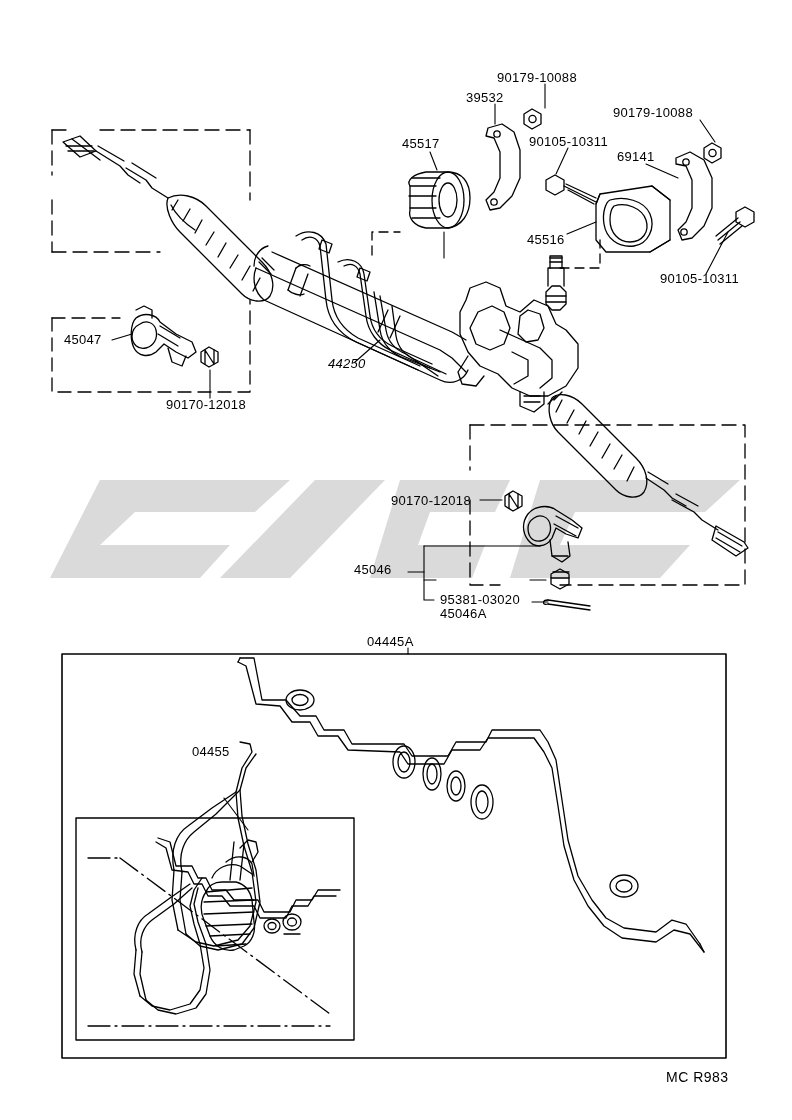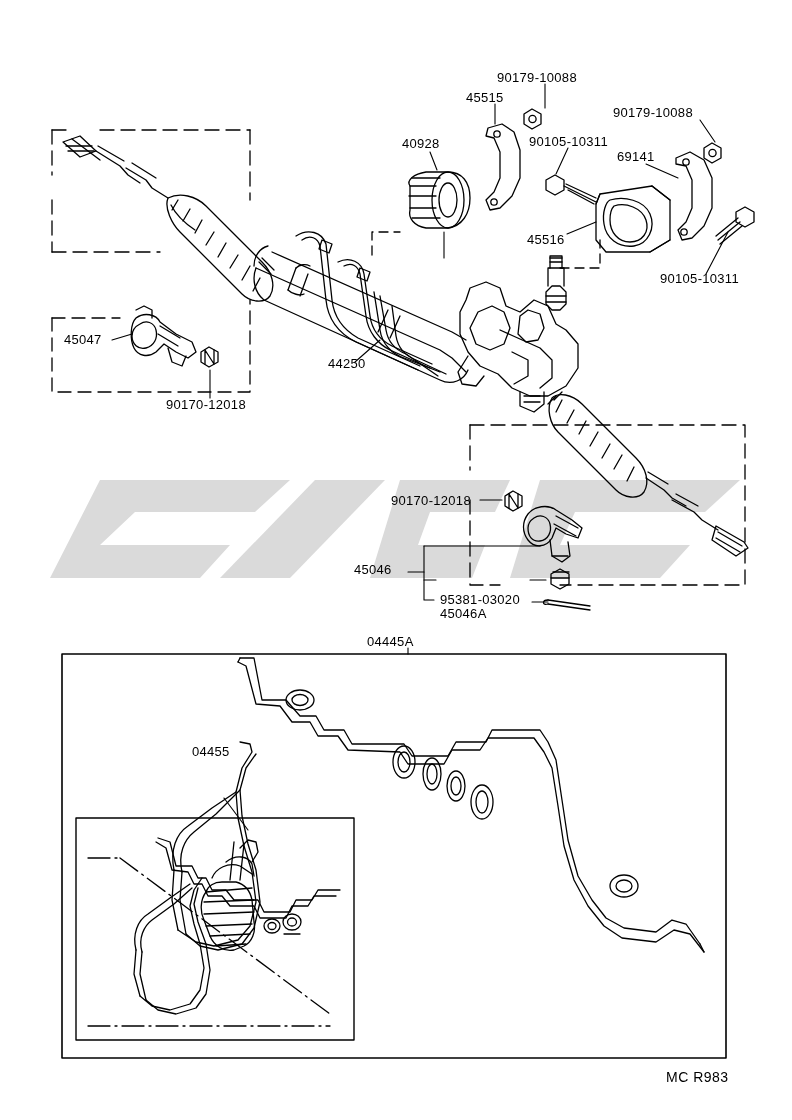--- a/index.html
+++ b/index.html
@@ -301,29 +301,29 @@
 
       <ellipse cx="272" cy="926" rx="8" ry="7"></ellipse>
       <ellipse cx="272" cy="926" rx="4" ry="3.5"></ellipse>
       <ellipse cx="292" cy="922" rx="9" ry="8"></ellipse>
       <ellipse cx="292" cy="922" rx="4.5" ry="4"></ellipse>
       <path d="M284 934 L300 934"></path>
     </g>
   </svg>
 
   <div class="label" style="left:497px; top:70px;">90179-10088</div>
-  <div class="label" style="left:466px; top:90px;">45515</div>
+  <div class="label" style="left:466px; top:90px;">39532</div>
   <div class="label" style="left:613px; top:105px;">90179-10088</div>
   <div class="label" style="left:529px; top:134px;">90105-10311</div>
-  <div class="label" style="left:402px; top:136px;">40928</div>
+  <div class="label" style="left:402px; top:136px;">45517</div>
   <div class="label" style="left:617px; top:149px;">69141</div>
   <div class="label" style="left:527px; top:232px;">45516</div>
   <div class="label" style="left:660px; top:271px;">90105-10311</div>
   <div class="label" style="left:64px; top:332px;">45047</div>
-  <div class="label" style="left:328px; top:356px;">44250</div>
+  <div class="label" style="left:328px; top:356px;font-style:italic;">44250</div>
   <div class="label" style="left:166px; top:397px;">90170-12018</div>
   <div class="label" style="left:391px; top:493px;">90170-12018</div>
   <div class="label" style="left:354px; top:562px;">45046</div>
   <div class="label" style="left:440px; top:574px;margin-top:32px;">45046A</div>
   <div class="label" style="left:440px; top:592px;">95381-03020</div>
   <div class="label" style="left:367px; top:634px;">04445A</div>
   <div class="label" style="left:192px; top:744px;">04455</div>
 
   <div class="footer-code" style="left:658px; top:1069px;margin-left:8px;">MC R983</div>
 

